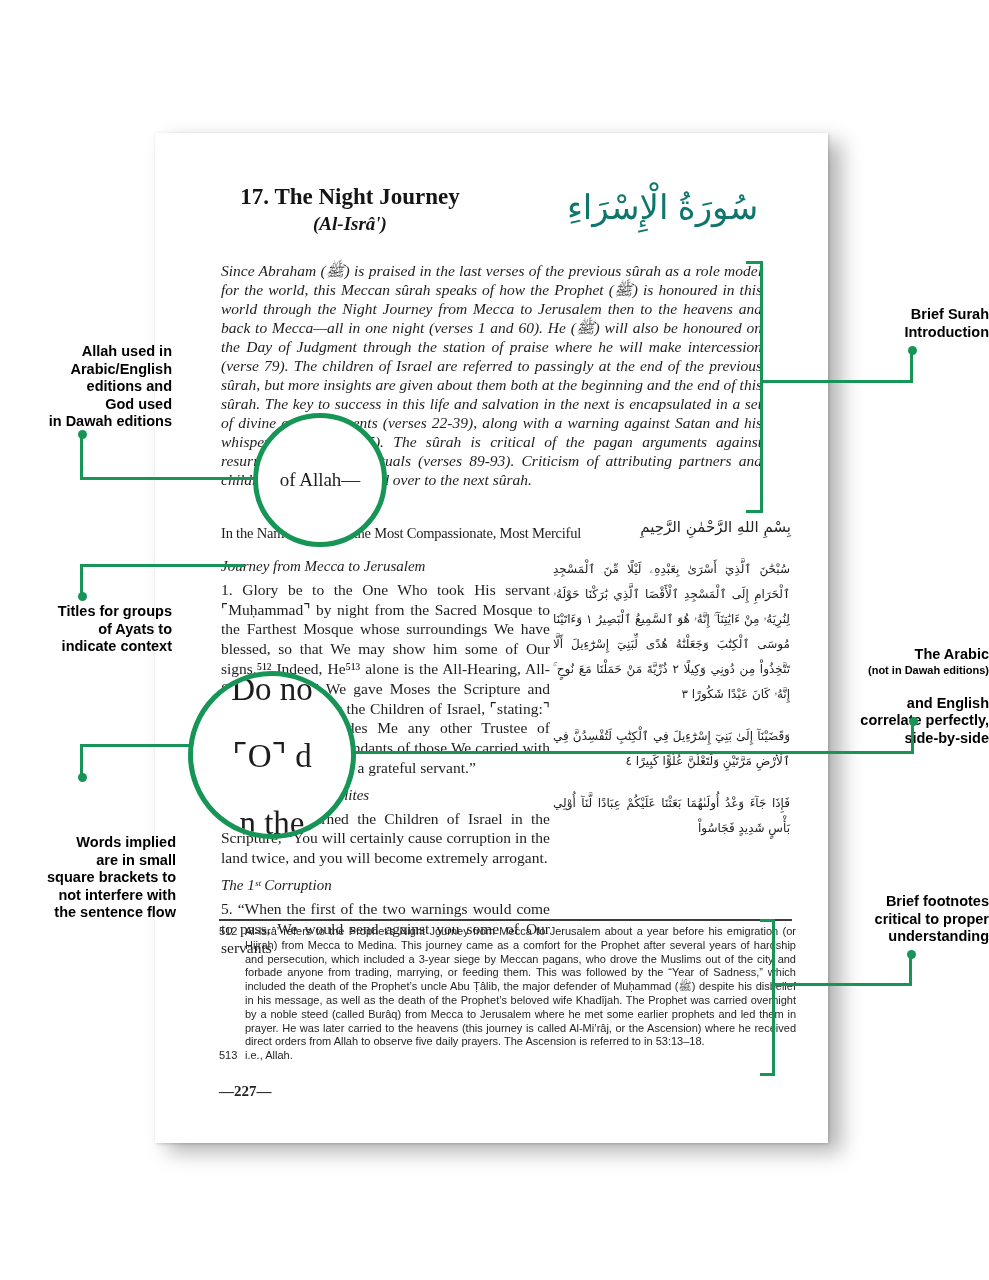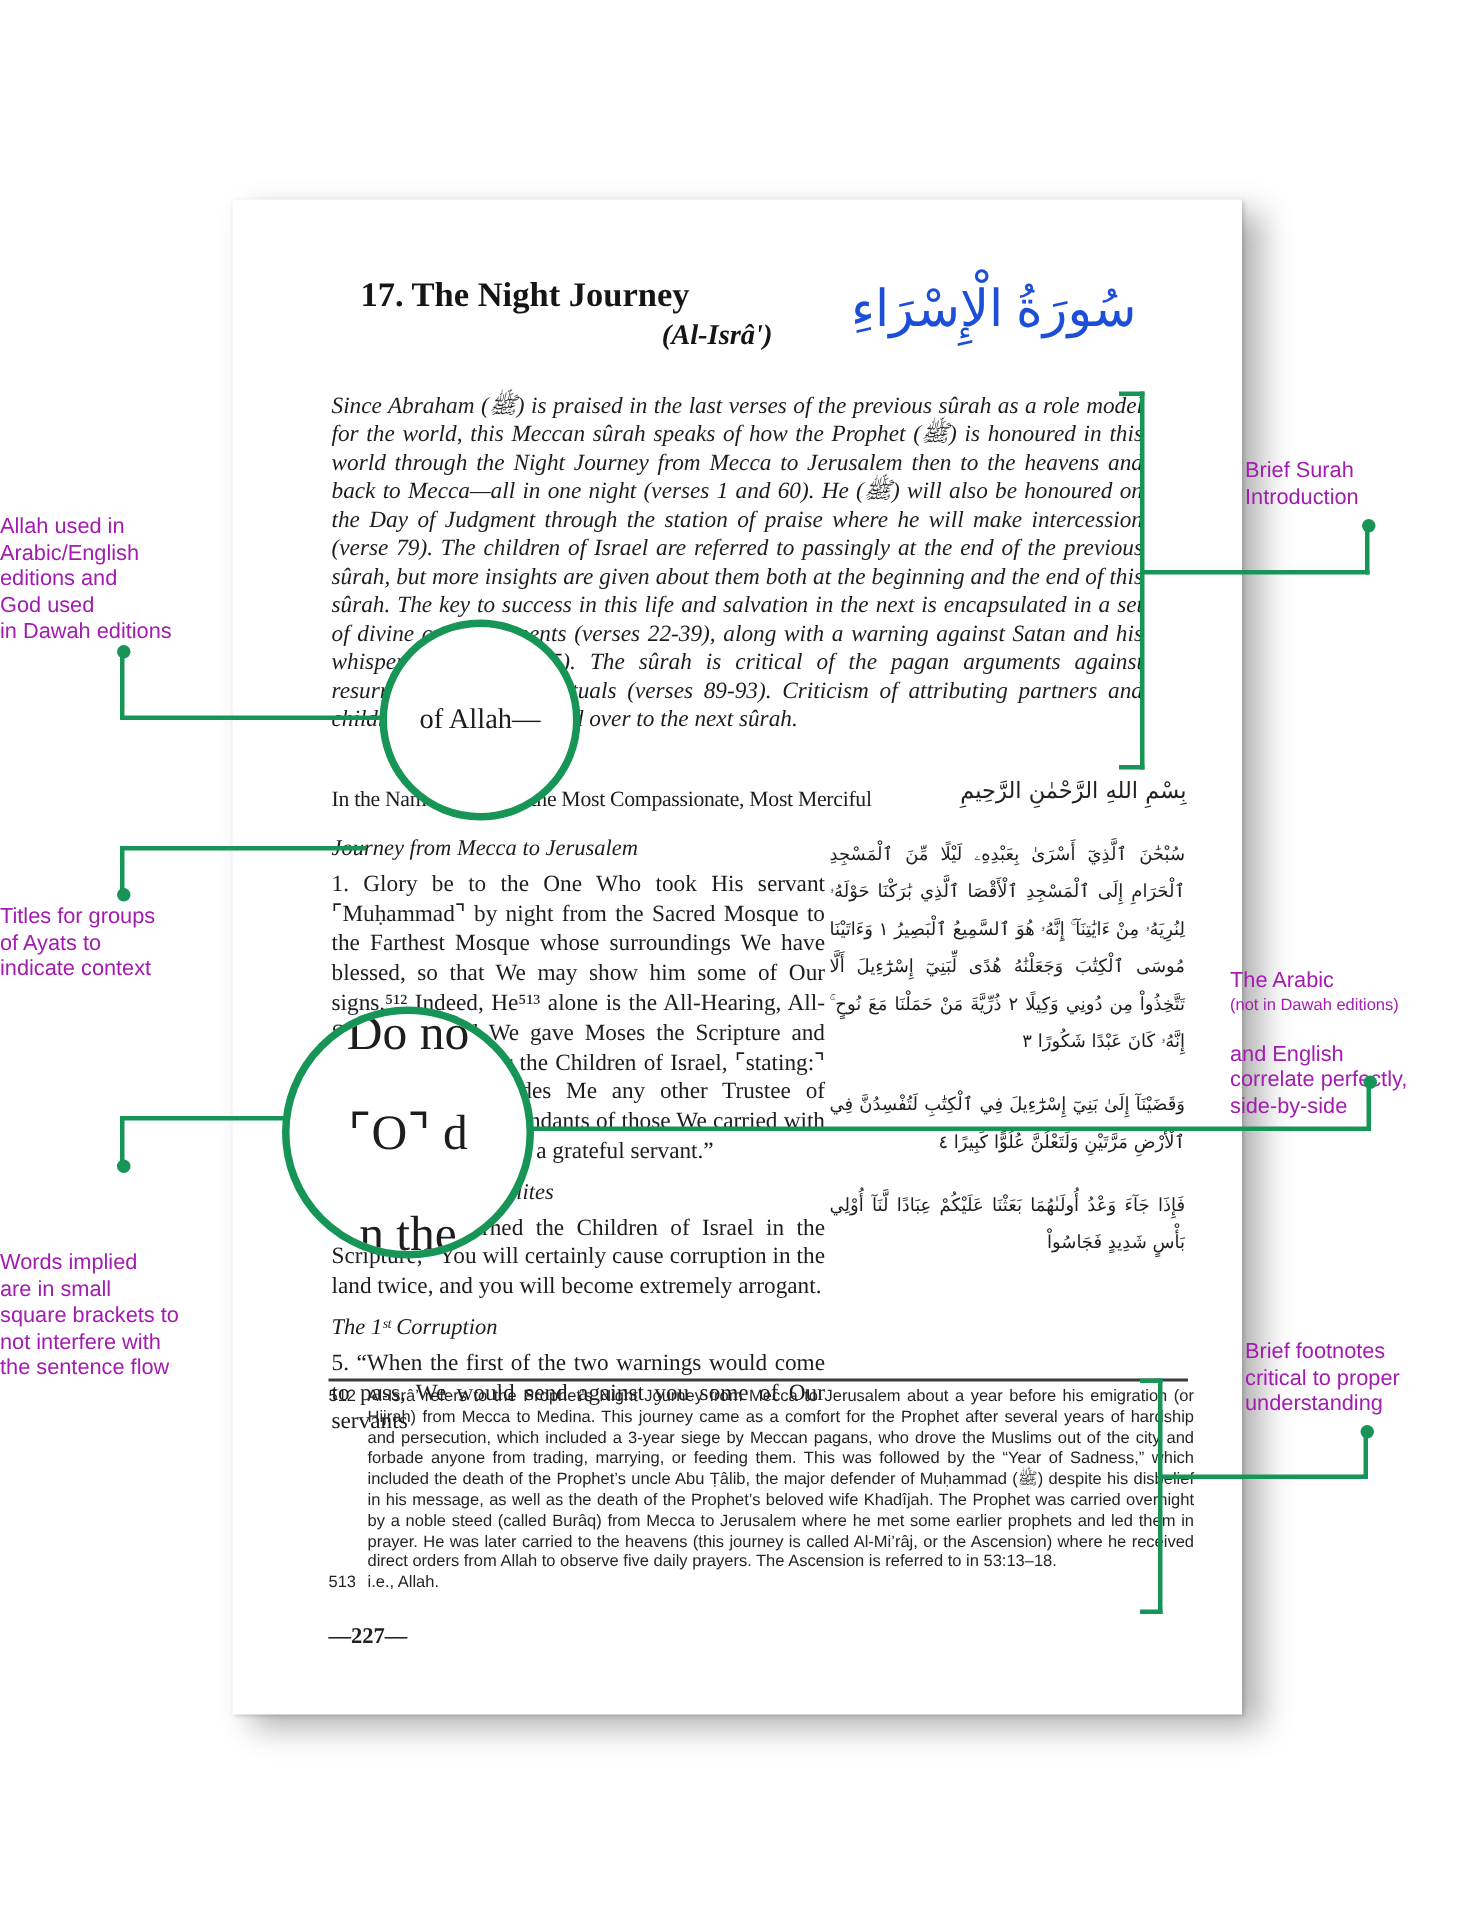--- a/index.html
+++ b/index.html
@@ -8,23 +8,23 @@
   .abs{position:absolute;}
 
   
   .page{position:absolute;left:155px;top:133px;width:673px;height:1010px;
         background:#ffffff;z-index:1;
         box-shadow:1px 1px 3px rgba(0,0,0,.18), 13px 9px 20px rgba(0,0,0,.30);}
   .serif{font-family:"Liberation Serif","DejaVu Sans",serif;color:#1d1d1d;}
   .surah-title{left:30px;top:50px;width:330px;text-align:center;
         font-family:"Liberation Serif","DejaVu Sans",serif;font-weight:bold;
         font-size:23px;line-height:27px;color:#151515;}
-  .surah-subtitle{font-style:italic;font-size:19px;text-align:right;}
+  .surah-subtitle{font-style:italic;font-size:19px;}
   .surah-title-ar{left:400px;top:44px;width:215px;text-align:center;
-        font-family:Liberation Serif, serif;font-size:34px;line-height:60px;color:#1d4ed8;direction:rtl;}
+        font-family:Liberation Sans, sans-serif;font-size:34px;line-height:60px;color:#0f766e;direction:rtl;}
   .intro{left:66px;top:128px;width:541px;font-style:italic;font-size:15.5px;
         line-height:19px;text-align:justify;}
   .bracket{position:absolute;border:3px solid #169556;border-left:none;}
   .bismillah-en{left:66px;top:392px;font-size:14.5px;letter-spacing:-.2px;}
   .bismillah-ar{left:480px;top:385px;width:156px;text-align:right;direction:rtl;
         font-family:"DejaVu Sans",sans-serif;font-size:15px;color:#222;}
   .col-en{left:66px;top:424px;width:329px;font-size:15.5px;line-height:19.8px;
         text-align:justify;}
   .col-en p{margin:0 0 2px 0;}
   .col-head{font-style:italic;text-align:left;font-size:15px;margin:8px 0 3px 0;}
@@ -32,22 +32,22 @@
   .col-ar{left:398px;top:424px;width:237px;direction:rtl;text-align:justify;
         font-family:"DejaVu Sans",sans-serif;font-size:12px;line-height:25px;color:#1d1d1d;}
   .col-ar p{margin:0 0 17px 0;}
   .fn-divider{left:64px;top:786px;width:573px;height:2px;background:#3c3c3c;}
   .footnotes{left:64px;top:792px;width:577px;font-size:11px;line-height:13.8px;color:#242424;}
   .fn-row{display:flex;}
   .fn-num{width:26px;flex:0 0 26px;}
   .fn-text{flex:1;text-align:justify;}
   .page-num{left:64px;top:950px;width:573px;text-align:left;font-weight:bold;
         font-size:15px;font-family:"Liberation Serif",serif;color:#222;}
-  .ann-text{position:absolute;color:#a21caf;font-weight:normal;font-size:14.5px;
-        line-height:17.5px;text-align:left;white-space:pre-line;z-index:20;}
+  .ann-text{position:absolute;color:#000000;font-weight:bold;font-size:14.5px;
+        line-height:17.5px;text-align:right;white-space:pre-line;z-index:20;}
   .ann-text .small{font-size:11px;line-height:14px;display:block;}
   .ann-line{position:absolute;background:#169556;z-index:20;}
   .ann-dot{position:absolute;width:9px;height:9px;border-radius:50%;background:#169556;z-index:20;}
 
   
   .magnifier{position:absolute;border-radius:50%;border:5px solid #169556;background:#fff;
         overflow:hidden;z-index:30;display:flex;flex-direction:column;align-items:center;
         justify-content:center;font-family:"Liberation Serif","DejaVu Sans",serif;color:#1d1d1d;}
   .mag-allah{left:253px;top:413px;width:124px;height:124px;font-size:19px;}
   .mag-brackets{left:188px;top:671px;width:158px;height:158px;justify-content:space-between;

